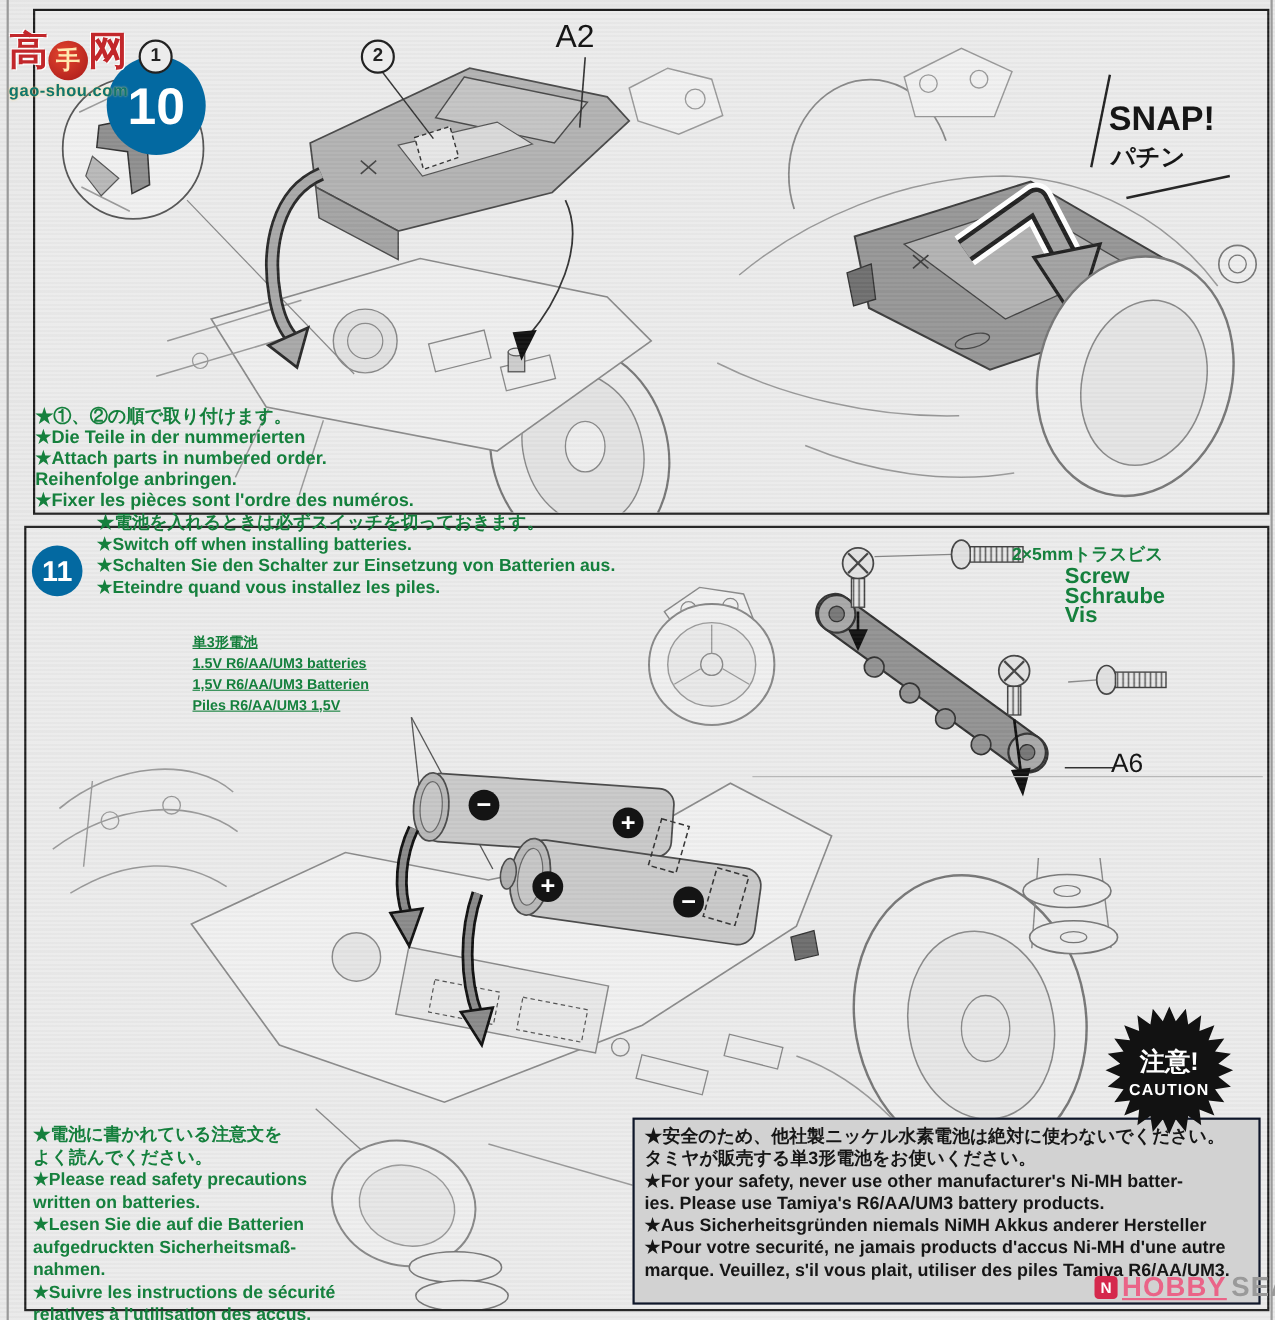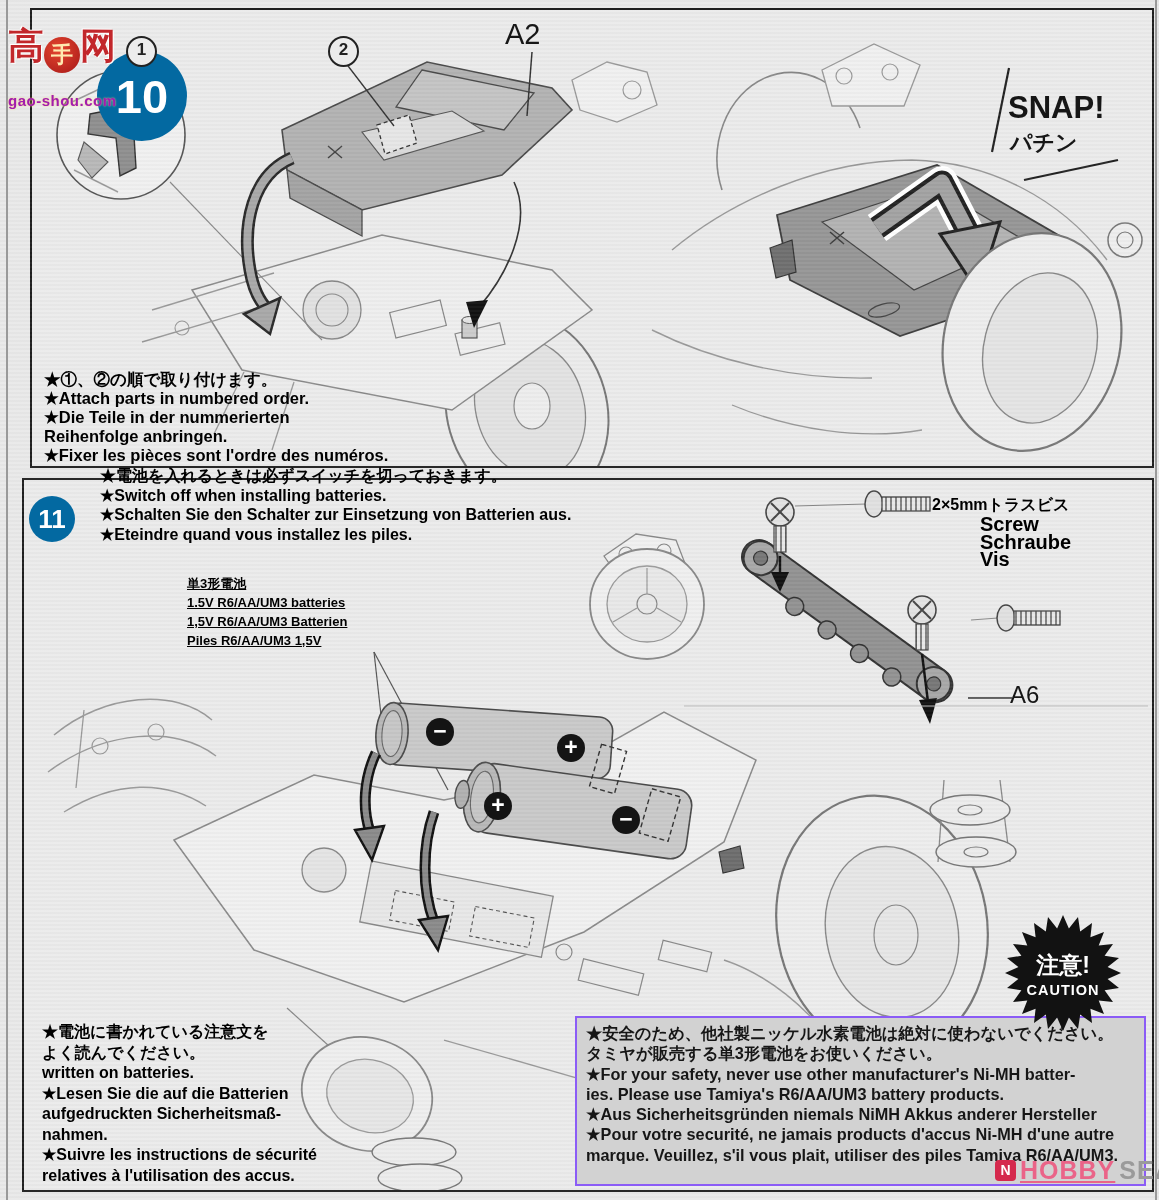--- a/index.html
+++ b/index.html
@@ -8,36 +8,36 @@
   #page::after{content:"";position:absolute;inset:0;pointer-events:none;
         background:repeating-linear-gradient(0deg,rgba(255,255,255,.04) 0 2px,rgba(0,0,0,.02) 2px 4px);}
   .panel{position:absolute;border:2.5px solid #1f1f1f;background:#ebebeb;}
   .abs{position:absolute;}
   .step-badge{position:absolute;background:#0369a1;color:#fff;border-radius:50%;
         display:flex;align-items:center;justify-content:center;font-weight:bold;z-index:6;}
   .circled{position:absolute;width:27px;height:27px;border:2px solid #222;border-radius:50%;
         background:#ececec;color:#222;font-weight:bold;font-size:17px;line-height:24px;
         text-align:center;z-index:6;}
   .part-label{position:absolute;font-weight:normal;color:#161616;z-index:6;}
-  .note{position:absolute;font-weight:bold;color:#000000;z-index:6;padding-left:12px;}
+  .note{position:absolute;font-weight:bold;color:#15803d;z-index:6;}
   .note div{white-space:nowrap;}
   .snap{position:absolute;font-weight:bold;color:#161616;z-index:6;}
   .polarity{position:absolute;width:28px;height:28px;border-radius:50%;background:#141414;
         color:#fff;font-weight:bold;font-size:23px;line-height:26px;text-align:center;z-index:6;}
   #safety-box{position:absolute;left:575px;top:1016px;width:571px;height:170px;
-        background:#d2d2d2;border:2px solid #8b5cf6;box-sizing:border-box;padding:5px 9px;z-index:5;}
+        background:#d2d2d2;border:2px solid #0f172a;box-sizing:border-box;padding:5px 9px;z-index:5;}
   #safety-box div{font-weight:bold;font-size:16.3px;line-height:20.3px;white-space:nowrap;color:#161616;}
   #battery-note{left:30px;top:1022px;width:300px;font-size:16px;line-height:20.5px;}
   #wm-top{position:absolute;left:8px;top:28px;z-index:9;line-height:1;}
   #wm-top .cn{font-size:36px;font-weight:bold;color:#c2272b;text-shadow:1px 1px 0 #fff,-1px -1px 0 #fff;}
   #wm-top .fist{display:inline-block;width:36px;height:36px;border-radius:50%;
         background:radial-gradient(circle at 40% 35%,#e4452f,#a61818);color:#ffe9b0;font-size:22px;
         line-height:36px;text-align:center;vertical-align:-4px;font-weight:bold;}
-  #wm-top .url{font-size:15px;font-weight:bold;color:#a21caf;letter-spacing:.5px;
-        text-shadow:0 0 2px #ffd27a;margin-top:20px;}
+  #wm-top .url{font-size:15px;font-weight:bold;color:#0f766e;letter-spacing:.5px;
+        text-shadow:0 0 2px #ffd27a;margin-top:2px;}
   #wm-hs{position:absolute;left:995px;top:1156px;z-index:9;display:flex;align-items:center;gap:4px;}
   #wm-hs .hs-icon{width:21px;height:21px;border-radius:4px;background:#d5294d;color:#fff;
         font-size:14px;font-weight:bold;text-align:center;line-height:21px;}
   #wm-hs .hobby{font-size:25px;font-weight:bold;color:#ea6488;letter-spacing:1px;text-decoration:underline;}
   #wm-hs .search{font-size:25px;font-weight:bold;color:#9a9a9a;letter-spacing:1px;}
   svg text{font-family:"Liberation Sans",sans-serif;}
   .edge{position:absolute;background:#9a9a9a;z-index:1;}
 </style>
 </head>
 <body>
@@ -125,22 +125,22 @@
   </div>
 
   <div class="step-badge" style="left:97px;top:51px;width:90px;height:90px;font-size:47px;">10</div>
   <div class="circled" style="left:126px;top:36px;">1</div>
   <div class="circled" style="left:328px;top:36px;">2</div>
   <div class="part-label" style="left:505px;top:18px;font-size:29px;">A2</div>
   <div class="snap" style="left:1008px;top:90px;font-size:31px;">SNAP!</div>
   <div class="snap" style="left:1010px;top:128px;font-size:22px;">パチン</div>
   <div class="note" style="left:32px;top:370px;font-size:16.5px;line-height:19px;">
     <div>★①、②の順で取り付けます。</div>
+    <div>★Die Teile in der nummerierten</div>
     <div>★Attach parts in numbered order.</div>
-    <div>★Die Teile in der nummerierten</div>
     <div>Reihenfolge anbringen.</div>
     <div>★Fixer les pièces sont l'ordre des numéros.</div>
   </div>
 
   <div class="panel" style="left:22px;top:478px;width:1128px;height:710px;">
     <svg width="1128" height="710" viewBox="0 0 1128 710">
       <defs>
         <pattern id="thr" width="5" height="14" patternUnits="userSpaceOnUse">
           <rect width="5" height="14" fill="#e8e8e8"></rect>
           <line x1="2" y1="0" x2="2" y2="14" stroke="#555" stroke-width="1.4"></line>
@@ -288,20 +288,21 @@
 
   <svg class="abs" style="left:1003px;top:913px;z-index:6;" width="120" height="120" viewBox="0 0 120 120">
     <polygon fill="#121212" points="118,60 104.6,65.9 116,75 101.6,77.2 110,89 95.7,87.4 101,101 87.4,95.7 89,110 77.2,101.6 75,116 65.9,104.6 60,118 54.1,104.6 45,116 42.8,101.6 31,110 32.6,95.7 19,101 24.3,87.4 10,89 18.4,77.2 4,75 15.4,65.9 2,60 15.4,54.1 4,45 18.4,42.8 10,31 24.3,32.6 19,19 32.6,24.3 31,10 42.8,18.4 45,4 54.1,15.4 60,2 65.9,15.4 75,4 77.2,18.4 89,10 87.4,24.3 101,19 95.7,32.6 110,31 101.6,42.8 116,45 104.6,54.1"></polygon>
     <text x="60" y="60" text-anchor="middle" fill="#fff" font-size="23" font-weight="bold">注意!</text>
     <text x="60" y="82" text-anchor="middle" fill="#fff" font-size="14.5" font-weight="bold" letter-spacing="1">CAUTION</text>
   </svg>
 
   <div class="note" id="battery-note">
     <div>★電池に書かれている注意文を</div>
     <div>よく読んでください。</div>
+    <div>★Please read safety precautions</div>
     <div>written on batteries.</div>
     <div>★Lesen Sie die auf die Batterien</div>
     <div>aufgedruckten Sicherheitsmaß-</div>
     <div>nahmen.</div>
     <div>★Suivre les instructions de sécurité</div>
     <div>relatives à l'utilisation des accus.</div>
   </div>
 
   <div id="safety-box">
     <div>★安全のため、他社製ニッケル水素電池は絶対に使わないでください。</div>

